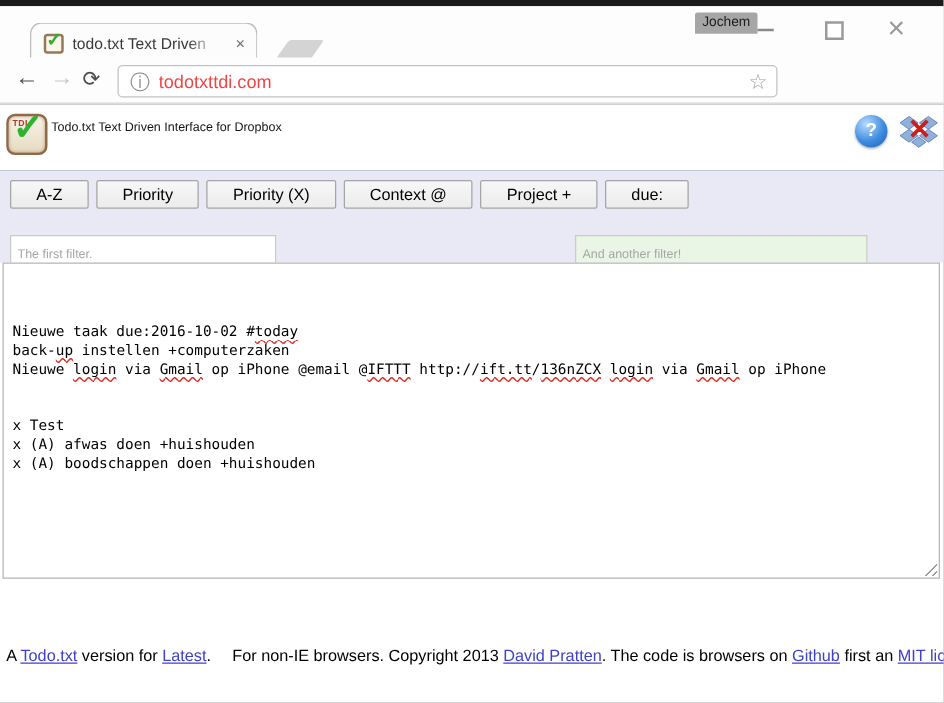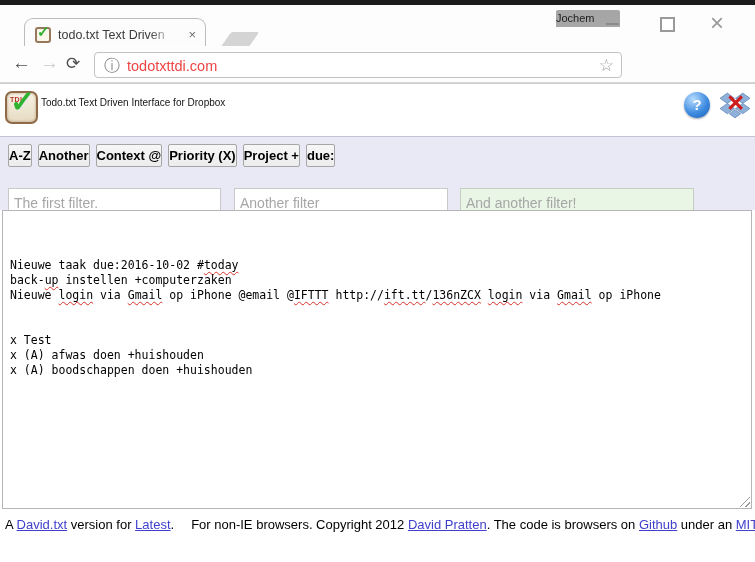--- a/index.html
+++ b/index.html
@@ -6,23 +6,23 @@
   html,body { background:#cfcfcf; }
   #stage {
     position:relative; width:755px; height:562px; background:#fff;
     font-family:"Liberation Sans", sans-serif; overflow:hidden;
     outline:1px solid #9e9e9e;
   }
   
   .top-strip { position:absolute; left:0; top:0; width:755px; height:5px; background:#1b1b1b; }
   .titlebar  { position:absolute; left:0; top:5px; width:755px; height:41px; background:#fdfdfd; }
   .profile-tag {
-    position:absolute; left:556px; top:5px; width:64px; height:17px;
+    position:absolute; left:556px; top:5px; width:50px; height:17px;
     background:#a6a6a6; border-radius:2px 2px 0 0; color:#1d1d1d;
-    font-size:11px; line-height:17px; text-align:left;
+    font-size:11px; line-height:17px; text-align:center;
   }
   .win-min   { position:absolute; left:606px; top:8px; width:13px; height:12px; border-bottom:2px solid #8a8a8a; }
   .win-max   { position:absolute; left:660px; top:12px; width:15px; height:15px; border:2px solid #9a9a9a; background:#fff; }
   .win-close { position:absolute; left:705px; top:2px; width:24px; font-size:24px; font-weight:300; color:#9a9a9a; line-height:32px; text-align:center; }
   .tab {
     position:absolute; left:24px; top:13px; width:182px; height:33px;
     background:#fcfcfc; border:1px solid #bcbcbc; border-bottom:none;
     border-radius:9px 9px 0 0;
   }
   .favicon {
@@ -90,34 +90,34 @@
     color:#fff; font-weight:bold; font-size:15px; text-align:center; line-height:26px;
     box-shadow:0 1px 2px rgba(0,0,0,0.35);
   }
   .dropbox-x { position:absolute; left:719px; top:92px; width:32px; height:27px; }
   .dropbox-x .redx { position:absolute; left:7px; top:-2px; font-size:23px; font-weight:bold; color:#cf1d1d; }
   .band { position:absolute; left:0; top:137px; width:755px; height:73px; background:#e9e9f6; }
   .sort-row { position:absolute; left:8px; top:144px; display:flex; gap:6px; }
   .sort-btn {
     font-family:"Liberation Sans", sans-serif; font-size:13px; color:#000;
     background:linear-gradient(#f7f7f7,#ececec); border:1px solid #a6a6a6;
-    border-radius:2px; height:23px; padding:0 0; cursor:default;font-weight:bold;
+    border-radius:2px; height:23px; padding:0 20px; cursor:default;
   }
   .filter-input {
     position:absolute; top:188px; height:16px; border:1px solid #c9c9c9;
-    font-family:"Liberation Sans", sans-serif; font-size:14px; color:#333; padding:14px 5px;
+    font-family:"Liberation Sans", sans-serif; font-size:10px; color:#333; padding:14px 5px;
     background:#fff;
   }
   .filter-input::placeholder { color:#a6a6a6; opacity:1; }
   #filter1 { left:8px;   width:213px; }
   #filter2 { left:234px; width:214px; }
   #filter3 { left:460px; width:234px; background:#e9f6e5; border-color:#c2cfбf; border-color:#c4cfc1; }
   
   .editor {
-    position:absolute; left:2px; top:210px; width:750px; height:299px;
+    position:absolute; left:2px; top:210px; width:750px; height:253px;
     background:#fff; border:1px solid #b5b5b5; overflow:hidden;
     font-family:"DejaVu Sans Mono", monospace; font-size:11.5px; line-height:15px;
     color:#000; padding:2px 0 0 7px; white-space:pre;
   }
   .ed-line { height:15px; }
   .sp { text-decoration:underline; text-decoration-style:wavy; text-decoration-color:#d93025;
         text-decoration-thickness:1px; text-underline-offset:2px; }
   .grip {
     position:absolute; right:1px; bottom:1px; width:11px; height:11px;
     background:repeating-linear-gradient(135deg, #9a9a9a 0 1px, transparent 1px 4px);
@@ -184,29 +184,28 @@
         <polygon points="15.5,17 21,21 15.5,25 10,21"></polygon>
       </g>
     </svg>
     <span class="redx">✕</span>
   </div>
   <div class="hdr-border"></div>
 
   <div class="band"></div>
   <div class="sort-row">
     <button class="sort-btn">A-Z</button>
-    <button class="sort-btn">Another</button>
+    <button class="sort-btn">Priority</button>
+    <button class="sort-btn">Priority (X)</button>
     <button class="sort-btn">Context @</button>
-    <button class="sort-btn">Priority (X)</button>
     <button class="sort-btn">Project +</button>
     <button class="sort-btn">due:</button>
   </div>
   <input id="filter1" class="filter-input" placeholder="The first filter." style="">
-  <input id="filter2" class="filter-input" placeholder="Another filter" style="">
   <input id="filter3" class="filter-input" placeholder="And another filter!" style="">
 
   <div class="editor">
     <div class="grip"></div>
   <div class="ed-line"><span>Nieuwe taak due:2016-10-02 #</span><span class="sp">today</span></div><div class="ed-line"><span>back-</span><span class="sp">up</span><span> instellen +computerzaken</span></div><div class="ed-line"><span>Nieuwe </span><span class="sp">login</span><span> via </span><span class="sp">Gmail</span><span> op iPhone @email @</span><span class="sp">IFTTT</span><span> http://</span><span class="sp">ift.tt</span><span>/</span><span class="sp">136nZCX</span><span> </span><span class="sp">login</span><span> via </span><span class="sp">Gmail</span><span> op iPhone</span></div><div class="ed-line">&nbsp;</div><div class="ed-line">&nbsp;</div><div class="ed-line"><span>x Test</span></div><div class="ed-line"><span>x (A) afwas doen +huishouden</span></div><div class="ed-line"><span>x (A) boodschappen doen +huishouden</span></div></div>
 
-  <div class="footer"><span>A </span><a>David.txt</a><span> version for </span><a>Latest</a><span>.</span><span class="f-gap"></span><span>For non-IE browsers. Copyright 2012 </span><a>David Pratten</a><span>. The code is browsers on </span><a>Github</a><span> under an </span><a>MIT license</a></div>
+  <div class="footer"><span>A </span><a>Todo.txt</a><span> version for </span><a>Latest</a><span>.</span><span class="f-gap"></span><span>For non-IE browsers. Copyright 2013 </span><a>David Pratten</a><span>. The code is browsers on </span><a>Github</a><span> first an </span><a>MIT license</a></div>
 
 </div>
 
 </body></html>

